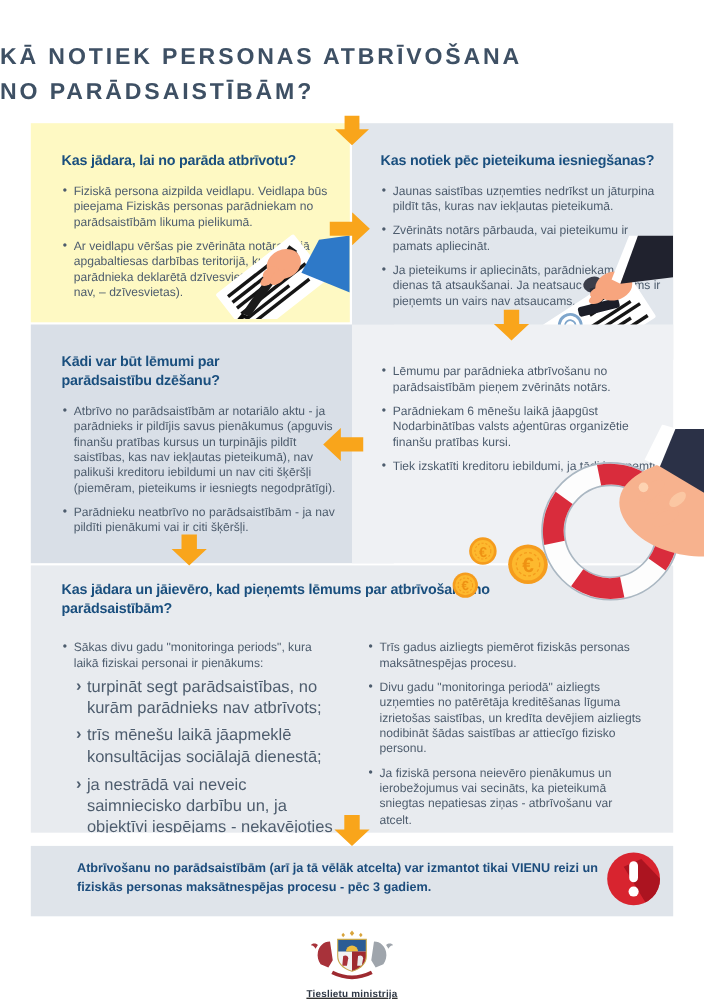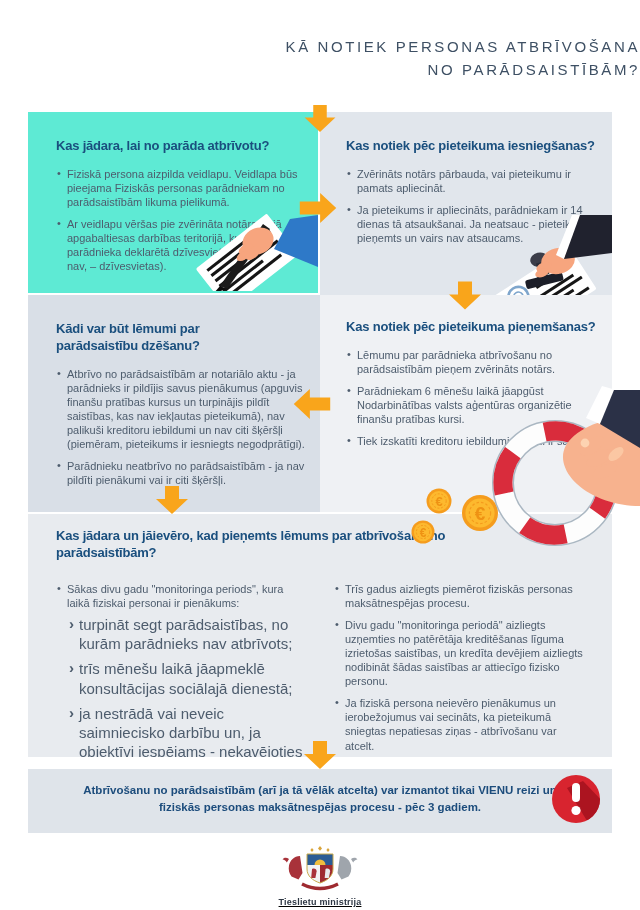--- a/index.html
+++ b/index.html
@@ -1,44 +1,44 @@
 <!DOCTYPE html>
 <html><head>
 <meta charset="utf-8">
 <style>
   html,body{margin:0;padding:0;background:#ffffff;}
   .page{position:relative;width:640px;height:910px;margin:0 auto;background:#fff;
         font-family:"Liberation Sans",sans-serif;overflow:hidden;}
-  .main-title{position:absolute;top:36px;left:0;width:100%;text-align:right;
-        color:#3E5064;font-size:15px;letter-spacing:2.6px;line-height:1.5;font-weight:400;}
+  .main-title{position:absolute;top:36px;left:0;width:100%;text-align:left;
+        color:#3E5064;font-size:21px;letter-spacing:2.6px;line-height:1.5;font-weight:700;}
   .sec{position:absolute;box-sizing:border-box;overflow:hidden;}
   .sec h2{margin:0;color:#1A4F7E;font-size:13px;letter-spacing:-0.2px;line-height:1.3;font-weight:700;}
   .blist{list-style:none;margin:12px 0 0;padding:0 0 0 11px;}
   .blist>li{position:relative;color:#4D5C6D;font-size:11px;line-height:1.28;margin-bottom:8px;}
   .blist>li::before{content:"\2022";position:absolute;left:-10px;top:-1px;}
   .sublist{list-style:none;margin:5px 0 0;padding:0 0 0 12px;}
   .sublist>li{position:relative;color:#4D5C6D;font-size:15px;line-height:1.28;margin-bottom:6px;}
   .sublist>li::before{content:"\203A";position:absolute;left:-10px;top:-1px;font-weight:700;}
-  #s1{left:28px;top:112px;width:290px;height:181px;background:#5eead4;padding:26px 14px 0 28px;}
+  #s1{left:28px;top:112px;width:290px;height:181px;background:#fef9c3;padding:26px 14px 0 28px;}
   #s2{left:320px;top:112px;width:292px;height:215px;background:#E1E6EC;padding:26px 8px 0 26px;}
   #s3{left:28px;top:295px;width:330px;height:217px;background:#D9DFE7;padding:26px 16px 0 28px;}
   #s4{left:320px;top:295px;width:292px;height:217px;background:#EFF1F4;padding:24px 10px 0 26px;}
   #s5{left:28px;top:514px;width:584px;height:243px;background:#E8EBEF;padding:14px 26px 0 28px;}
   #s5 h2{max-width:430px;}
   .cols{display:flex;gap:26px;margin-top:8px;}
   .col{flex:1;min-width:0;}
   #s1 .blist,#s2 .blist,#s4 .blist{max-width:252px;}
   #s3 .blist{max-width:250px;}
   .il{position:absolute;pointer-events:none;}
   .il-sign{right:0;bottom:-2px;}
   .il-stamp{right:0;bottom:0;}
   .il-buoy{left:388px;top:386px;z-index:6;}
   .arrow{position:absolute;z-index:8;line-height:0;}
   #warn{position:absolute;left:28px;top:769px;width:584px;height:64px;background:#DFE4EA;}
-  .warn-text{box-sizing:border-box;width:500px;margin:0 auto;padding-top:13px;text-align:center;
+  .warn-text{box-sizing:border-box;width:500px;margin:0 auto;padding-top:13px;text-align:left;
         color:#1C4C7C;font-size:11.5px;font-weight:700;line-height:1.5;}
   .alert{position:absolute;right:10px;top:4px;line-height:0;}
   .footer{position:absolute;left:0;top:845px;width:100%;text-align:center;text-decoration:underline;}
   .footer-label{margin-top:2px;color:#2E3744;font-size:9px;font-weight:700;letter-spacing:0.2px;}
 </style>
 </head>
 <body>
 
 <div class="page">
 
@@ -104,20 +104,21 @@
         <ellipse cx="57" cy="67" rx="7" ry="4" fill="#F7A57E" transform="rotate(-32 57 67)"></ellipse>
         <ellipse cx="67" cy="64" rx="9" ry="5" fill="#F7A57E" transform="rotate(-42 67 64)"></ellipse>
         <polygon points="132,26 132,78 88,60 104,30" fill="#2E79C8"></polygon>
       </svg>
     </div>
   </section>
 
   <section class="sec" id="s2">
     <h2>Kas notiek pēc pieteikuma iesniegšanas?</h2>
     <ul class="blist">
+      <li>Jaunas saistības uzņemties nedrīkst un jāturpina pildīt tās, kuras nav iekļautas pieteikumā.</li>
       <li>Zvērināts notārs pārbauda, vai pieteikumu ir pamats apliecināt.</li>
       <li>Ja pieteikums ir apliecināts, parādniekam ir 14 dienas tā atsaukšanai. Ja neatsauc - pieteikums ir pieņemts un vairs nav atsaucams.</li>
     </ul>
     <div class="il il-stamp">
       <svg width="140" height="108" viewBox="0 0 140 108">
         <g transform="rotate(-33 75 80)">
           <rect x="28" y="52" width="92" height="50" rx="2" fill="#ffffff"></rect>
           <g fill="#161616">
             <rect x="36" y="76" width="72" height="3.1"></rect>
             <rect x="36" y="82.4" width="78" height="3.1"></rect>
@@ -145,21 +146,20 @@
 
   <section class="sec" id="s3">
     <h2 style="max-width:210px">Kādi var būt lēmumi par parādsaistību dzēšanu?</h2>
     <ul class="blist">
       <li>Atbrīvo no parādsaistībām ar notariālo aktu - ja parādnieks ir pildījis savus pienākumus (apguvis finanšu pratības kursus un turpinājis pildīt saistības, kas nav iekļautas pieteikumā), nav palikuši kreditoru iebildumi un nav citi šķēršļi (piemēram, pieteikums ir iesniegts negodprātīgi).</li>
       <li>Parādnieku neatbrīvo no parādsaistībām - ja nav pildīti pienākumi vai ir citi šķēršļi.</li>
     </ul>
   </section>
 
   <section class="sec" id="s4">
-    <h2>Kas notiek pēc pieteikuma pieņemšanas?</h2>
     <ul class="blist">
       <li>Lēmumu par parādnieka atbrīvošanu no parādsaistībām pieņem zvērināts notārs.</li>
       <li>Parādniekam 6 mēnešu laikā jāapgūst Nodarbinātības valsts aģentūras organizētie finanšu pratības kursi.</li>
       <li>Tiek izskatīti kreditoru iebildumi, ja tādi ir saņemti.</li>
     </ul>
   </section>
 
   <div class="il il-buoy">
     <svg width="252" height="168" viewBox="0 0 252 168">
       <g>

